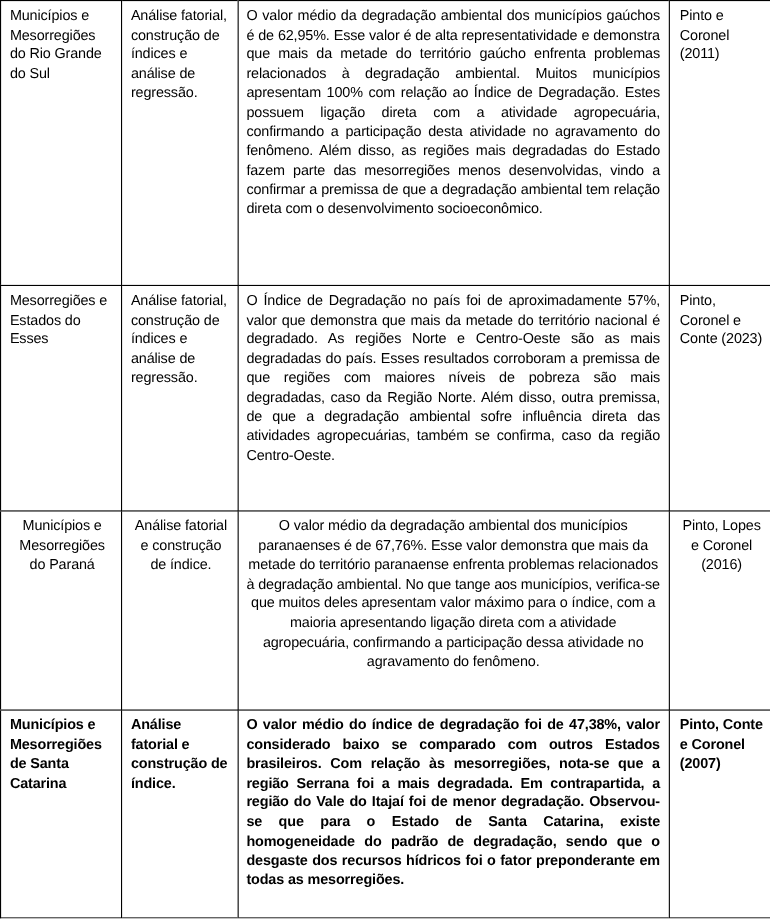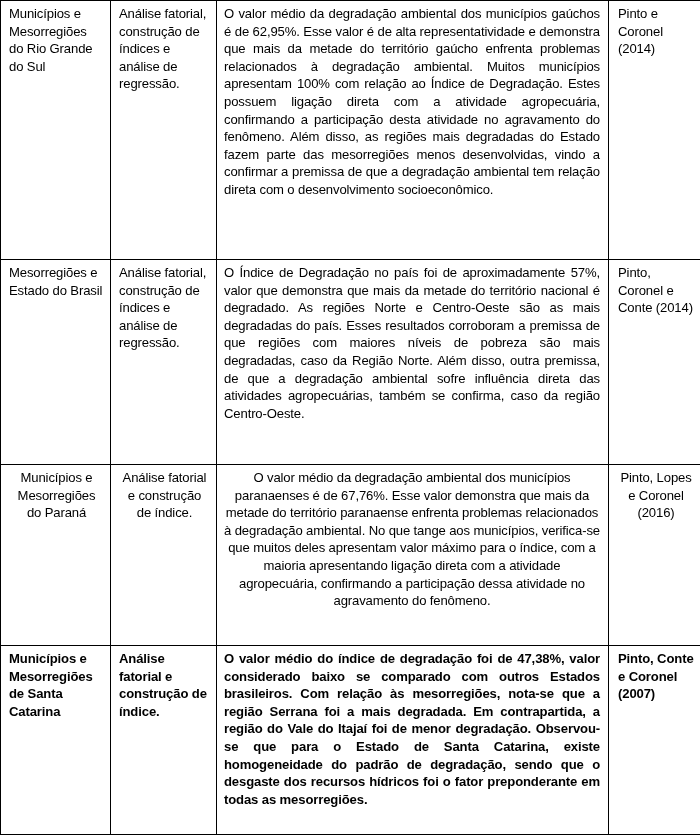--- a/index.html
+++ b/index.html
@@ -72,27 +72,27 @@
     <col class="c-scope">
     <col class="c-method">
     <col class="c-results">
     <col class="c-ref">
   </colgroup>
   <tbody>
     <tr id="row-rs">
       <td class="cell-scope">Municípios e Mesorregiões do Rio Grande do Sul</td>
       <td class="cell-method">Análise fatorial, construção de índices e análise de regressão.</td>
       <td class="cell-results">O valor médio da degradação ambiental dos municípios gaúchos é de 62,95%. Esse valor é de alta representatividade e demonstra que mais da metade do território gaúcho enfrenta problemas relacionados à degradação ambiental. Muitos municípios apresentam 100% com relação ao Índice de Degradação. Estes possuem ligação direta com a atividade agropecuária, confirmando a participação desta atividade no agravamento do fenômeno. Além disso, as regiões mais degradadas do Estado fazem parte das mesorregiões menos desenvolvidas, vindo a confirmar a premissa de que a degradação ambiental tem relação direta com o desenvolvimento socioeconômico.</td>
-      <td class="cell-ref">Pinto e Coronel (2014)</td>
+      <td class="cell-ref">Pinto e Coronel (2011)</td>
     </tr>
     <tr id="row-brasil">
-      <td class="cell-scope">Mesorregiões e Estado do Brasil</td>
+      <td class="cell-scope">Mesorregiões e Estados do Esses</td>
       <td class="cell-method">Análise fatorial, construção de índices e análise de regressão.</td>
       <td class="cell-results">O Índice de Degradação no país foi de aproximadamente 57%, valor que demonstra que mais da metade do território nacional é degradado. As regiões Norte e Centro-Oeste são as mais degradadas do país. Esses resultados corroboram a premissa de que regiões com maiores níveis de pobreza são mais degradadas, caso da Região Norte. Além disso, outra premissa, de que a degradação ambiental sofre influência direta das atividades agropecuárias, também se confirma, caso da região Centro-Oeste.</td>
-      <td class="cell-ref">Pinto, Coronel e Conte (2014)</td>
+      <td class="cell-ref">Pinto, Coronel e Conte (2023)</td>
     </tr>
     <tr id="row-parana">
       <td class="cell-scope">Municípios e Mesorregiões do Paraná</td>
       <td class="cell-method">Análise fatorial e construção de índice.</td>
       <td class="cell-results">O valor médio da degradação ambiental dos municípios paranaenses é de 67,76%. Esse valor demonstra que mais da metade do território paranaense enfrenta problemas relacionados à degradação ambiental. No que tange aos municípios, verifica-se que muitos deles apresentam valor máximo para o índice, com a maioria apresentando ligação direta com a atividade agropecuária, confirmando a participação dessa atividade no agravamento do fenômeno.</td>
       <td class="cell-ref">Pinto, Lopes e Coronel (2016)</td>
     </tr>
     <tr id="row-sc">
       <td class="cell-scope">Municípios e Mesorregiões de Santa Catarina</td>
       <td class="cell-method">Análise fatorial e construção de índice.</td>

